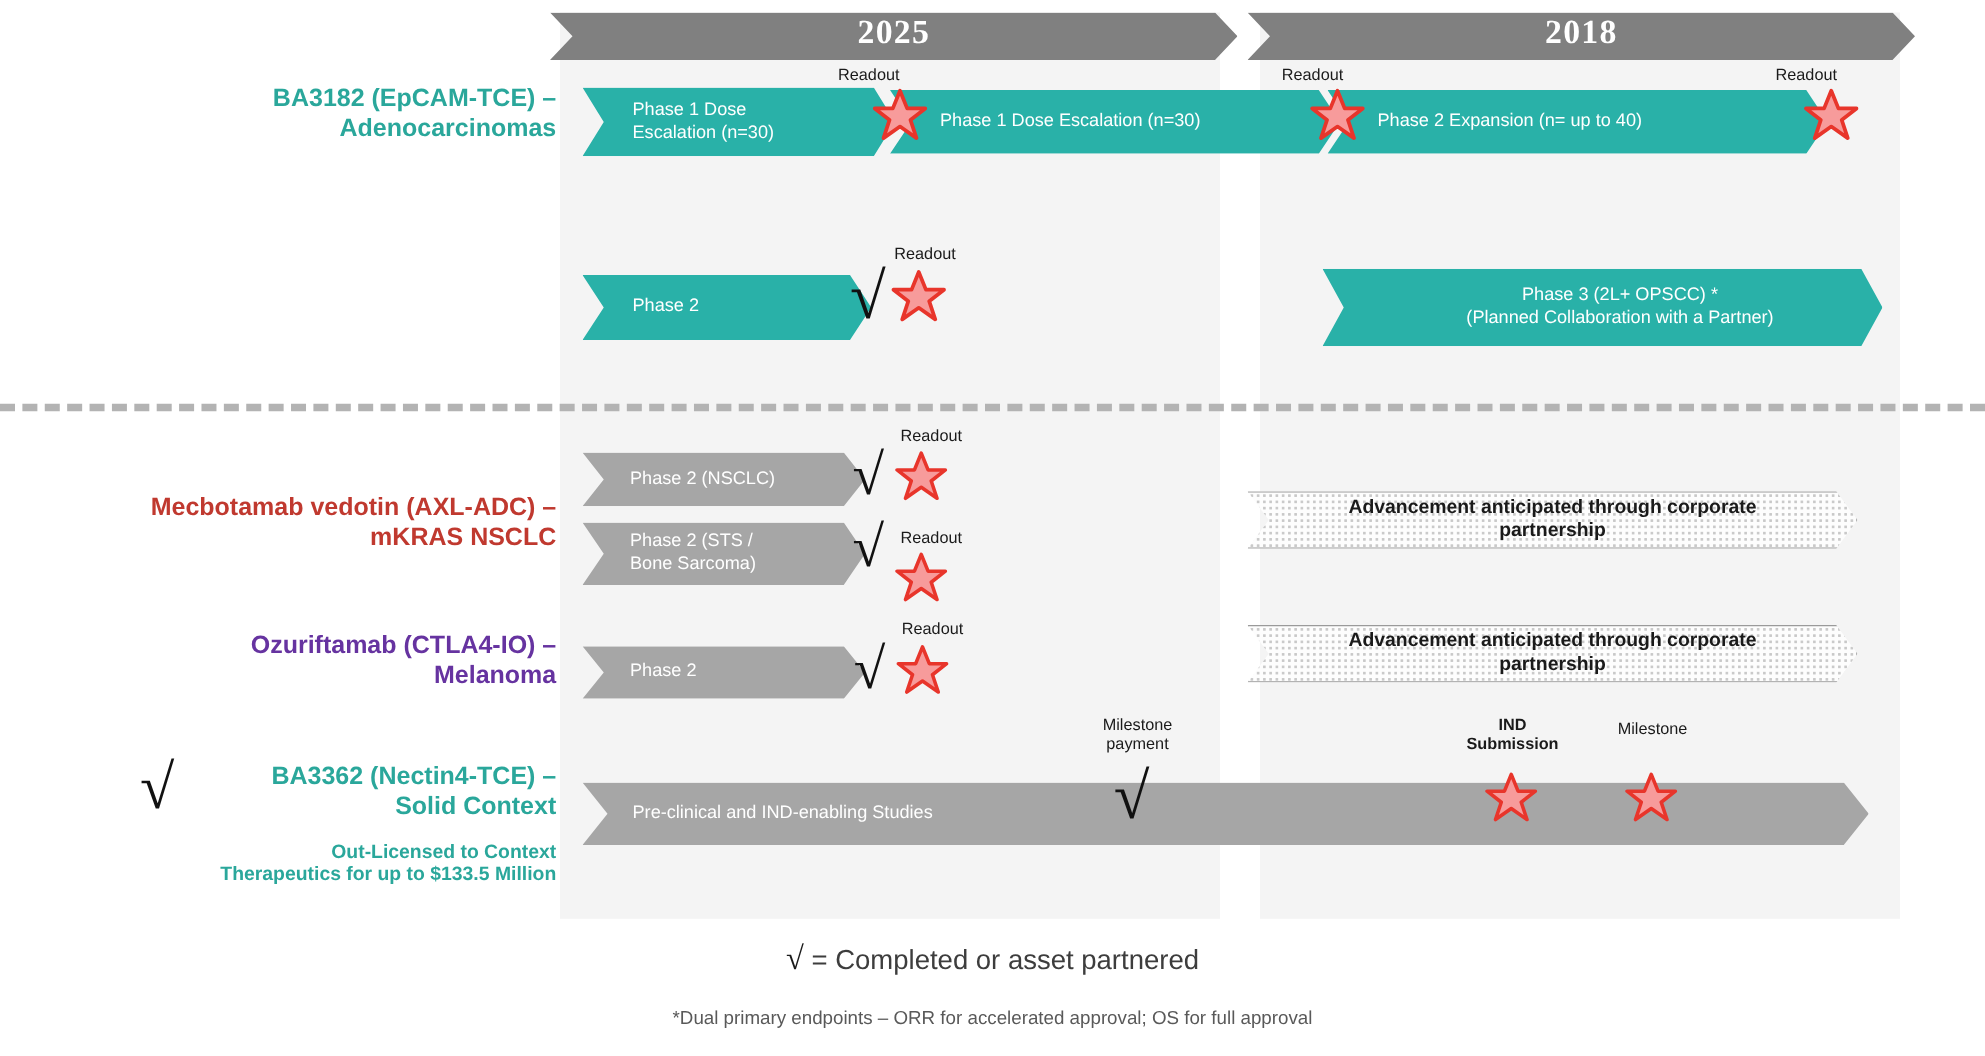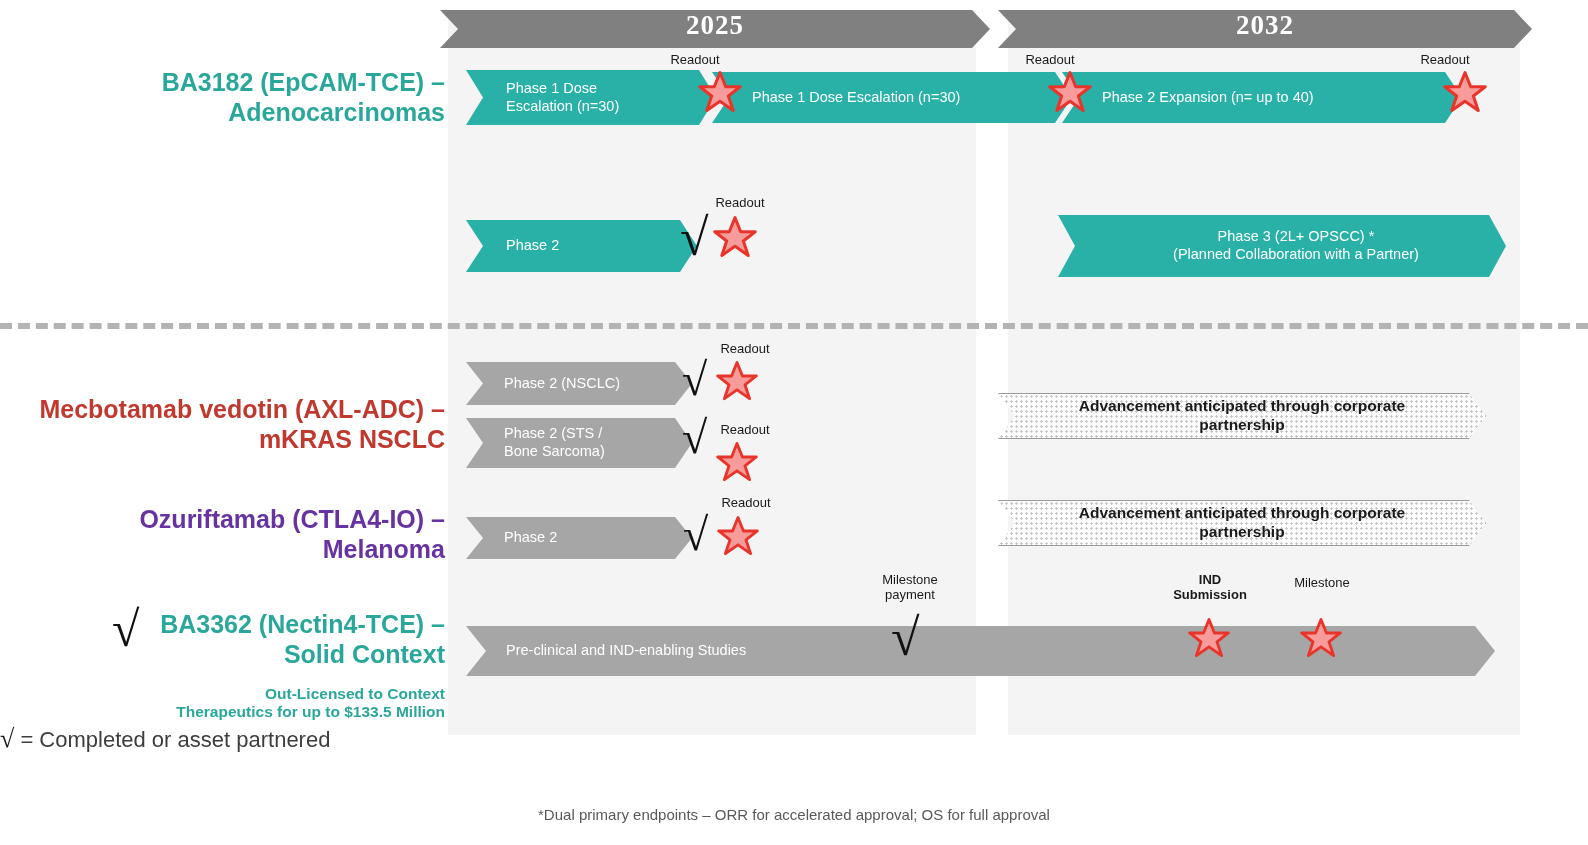--- a/index.html
+++ b/index.html
@@ -22,21 +22,21 @@
      display:flex;justify-content:center;}
   #year-2025{left:440px;width:550px;
      clip-path:polygon(0 0, 532px 0, 550px 50%, 532px 100%, 0 100%, 18px 50%);}
   #year-2026{left:998px;width:534px;
      clip-path:polygon(0 0, 516px 0, 534px 50%, 516px 100%, 0 100%, 18px 50%);}
   .year-label{color:#ffffff;font-family:"Liberation Serif", serif;font-weight:bold;
      font-size:27px;letter-spacing:1px;}
 
   
   .asset-label{position:absolute;text-align:right;font-weight:bold;line-height:1.18;}
-  .asset-label .main{font-size:25px;}
+  .asset-label .main{font-size:20px;}
   .asset-label .sub{font-size:15.5px;display:block;margin-top:16px;}
 
   
   .bar{position:absolute;display:flex;align-items:center;box-sizing:border-box;}
   .bar .txt{color:#ffffff;font-size:14.5px;line-height:1.22;}
   .bar.teal{background:#29b1a8;}
   .bar.grey{background:#a6a6a6;}
   .bar.notch-both{clip-path:polygon(0 0, calc(100% - 17px) 0, 100% 50%, calc(100% - 17px) 100%, 0 100%, 17px 50%);}
   .bar.notch-right{clip-path:polygon(0 0, calc(100% - 17px) 0, 100% 50%, calc(100% - 17px) 100%, 0 100%);}
   .bar .txt.left{padding-left:40px;}
@@ -61,39 +61,39 @@
   .caption.bold{font-weight:bold;}
 
   
   .check{position:absolute;color:#111111;font-family:"Liberation Serif", serif;line-height:1;}
 
   
   #divider{position:absolute;left:0;top:323px;width:1588px;height:0;
      border-top:6px dashed #b3b3b3;}
 
   
-  #legend{position:absolute;left:0;top:724px;width:1588px;text-align:left;
+  #legend{position:absolute;left:0;top:752px;width:1588px;text-align:center;
      font-size:22px;color:#3d3d3d;}
   #legend .tick{font-family:"Liberation Serif", serif;font-size:26px;color:#1a1a1a;}
   #footnote{position:absolute;left:0;top:806px;width:1588px;text-align:center;
      font-size:15px;color:#595959;}
 </style>
 </head>
 <body>
 
 <div id="root">
 
   <div class="col-panel" id="panel-2025"></div>
   <div class="col-panel" id="panel-2026"></div>
 
   <div class="year-band" id="year-2025">
     <span class="year-label">2025</span>
   </div>
   <div class="year-band" id="year-2026">
-    <span class="year-label">2032</span>
+    <span class="year-label">2018</span>
   </div>
 
   <div class="asset-label" style="left:60px;top:68px;width:385px;color:#2aa79b;">
     <div class="main">BA3182 (EpCAM-TCE) –</div>
     <div class="main">Adenocarcinomas</div>
   </div>
 
   <div class="bar teal notch-both" style="left:466px;top:70px;width:250px;height:55px;align-items:center;">
     <div class="txt left">
       <span>Phase 1 Dose</span><br>

